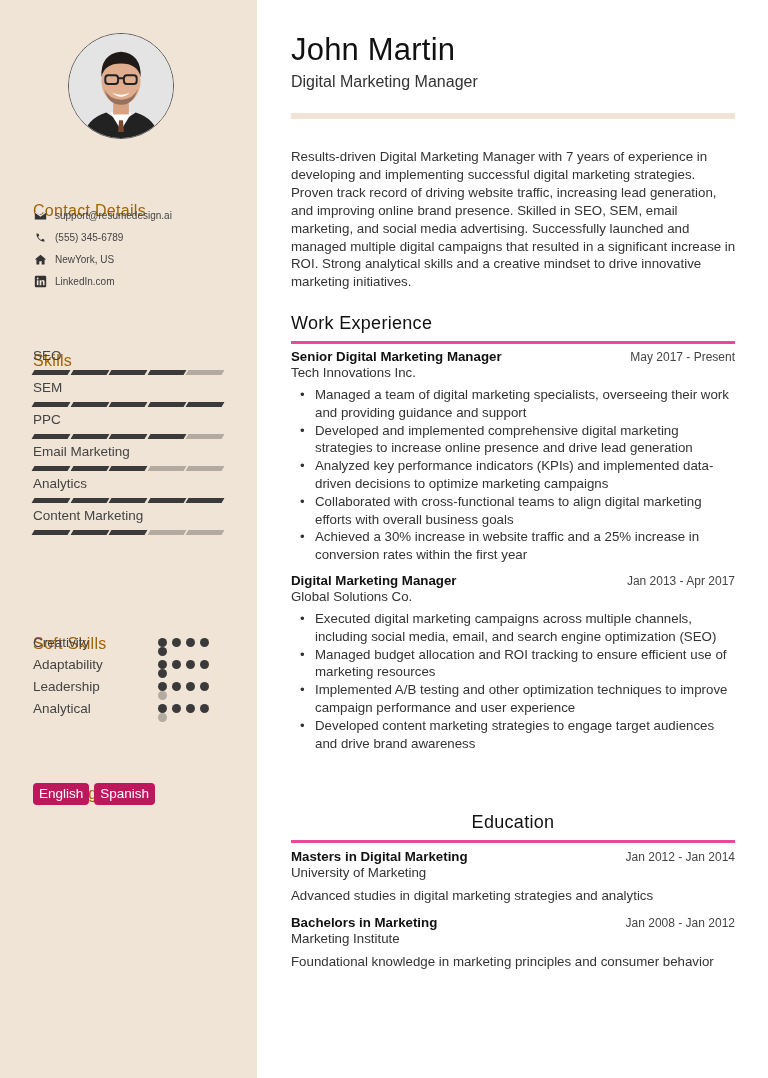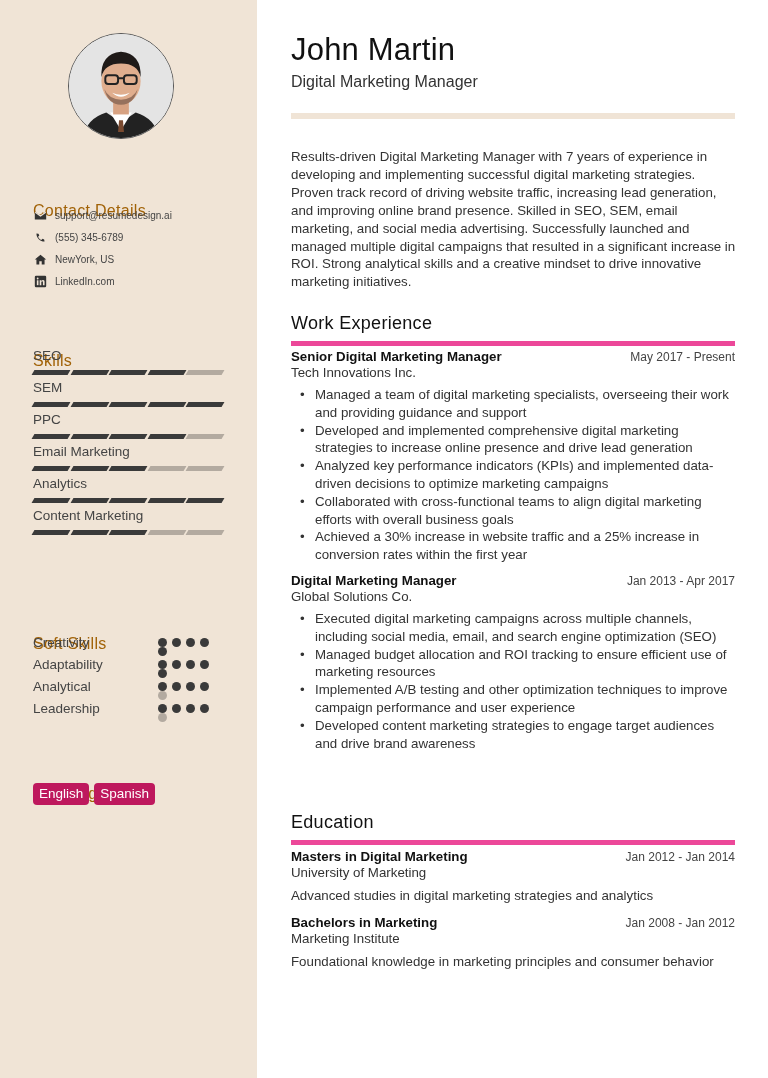--- a/index.html
+++ b/index.html
@@ -45,21 +45,21 @@
 
     .langs { position: absolute; left: 33px; top: 783px; display: flex; gap: 5px; }
     .lang { background: #be185d; color: #fff; font-size: 13.5px; padding: 3px 6px; border-radius: 4px; height: 22px; line-height: 16px; }
 
     .name { position: absolute; top: 32px; left: 0; font-size: 31px; font-weight: 500; color: #111; letter-spacing: 0.2px; }
     .title { position: absolute; top: 73px; left: 0; font-size: 16px; color: #333; }
     .header-rule { position: absolute; top: 113px; left: 0; width: 444px; height: 6px; background: #f0e4d6; }
 
     .summary { position: absolute; top: 148px; left: 0; width: 446px; font-size: 13.3px; line-height: 17.9px; color: #333; }
 
-    .sec-h { position: absolute; left: 0; width: 444px; font-size: 18px; font-weight: 500; color: #111; letter-spacing: 0.3px; padding-bottom: 7px; border-bottom: 5px solid #ec4899; }
+    .sec-h { position: absolute; left: 0; width: 444px; font-size: 18px; font-weight: 500; color: #111; letter-spacing: 0.3px; padding-bottom: 7px; border-bottom: 3px solid #ec4899; }
 
     .job { position: absolute; left: 0; width: 444px; }
     .job-head { display: flex; justify-content: space-between; align-items: baseline; }
     .job-title { font-size: 13.3px; font-weight: 700; color: #111; }
     .job-dates { font-size: 12px; color: #444; }
     .job-org { font-size: 13.3px; color: #333; margin-top: 1px; }
     .bullets { list-style: none; margin-top: 6px; }
     .bullets li { position: relative; padding-left: 24px; font-size: 13.3px; line-height: 17.8px; color: #333; }
     .bullets li::before { content: "•"; position: absolute; left: 9px; top: 0; color: #333; }
 
@@ -208,31 +208,31 @@
         <span class="soft-label">Adaptability</span>
         <span class="dots">
           <span class="dot"></span>
           <span class="dot"></span>
           <span class="dot"></span>
           <span class="dot"></span>
         </span>
         <span class="dot dot-overflow"></span>
       </div>
       <div class="soft-row">
-        <span class="soft-label">Analytical</span>
+        <span class="soft-label">Leadership</span>
         <span class="dots">
           <span class="dot"></span>
           <span class="dot"></span>
           <span class="dot"></span>
           <span class="dot"></span>
         </span>
         <span class="dot dot-overflow off"></span>
       </div>
       <div class="soft-row">
-        <span class="soft-label">Leadership</span>
+        <span class="soft-label">Analytical</span>
         <span class="dots">
           <span class="dot"></span>
           <span class="dot"></span>
           <span class="dot"></span>
           <span class="dot"></span>
         </span>
         <span class="dot dot-overflow off"></span>
       </div>
     </div>
 
@@ -274,21 +274,21 @@
     </div>
     <div class="job-org">Global Solutions Co.</div>
     <ul class="bullets">
       <li>Executed digital marketing campaigns across multiple channels, including social media, email, and search engine optimization (SEO)</li>
       <li>Managed budget allocation and ROI tracking to ensure efficient use of marketing resources</li>
       <li>Implemented A/B testing and other optimization techniques to improve campaign performance and user experience</li>
       <li>Developed content marketing strategies to engage target audiences and drive brand awareness</li>
     </ul>
   </section>
 
-  <h2 class="sec-h" style="top:812px;">Education</h2>
+  <h2 class="sec-h" style="top:812px;text-align:center;">Education</h2>
 
   <section class="edu" style="top:849px;">
     <div class="job-head">
       <span class="job-title">Masters in Digital Marketing</span>
       <span class="job-dates">Jan 2012 - Jan 2014</span>
     </div>
     <div class="job-org">University of Marketing</div>
     <div class="edu-desc">Advanced studies in digital marketing strategies and analytics</div>
   </section>
 

